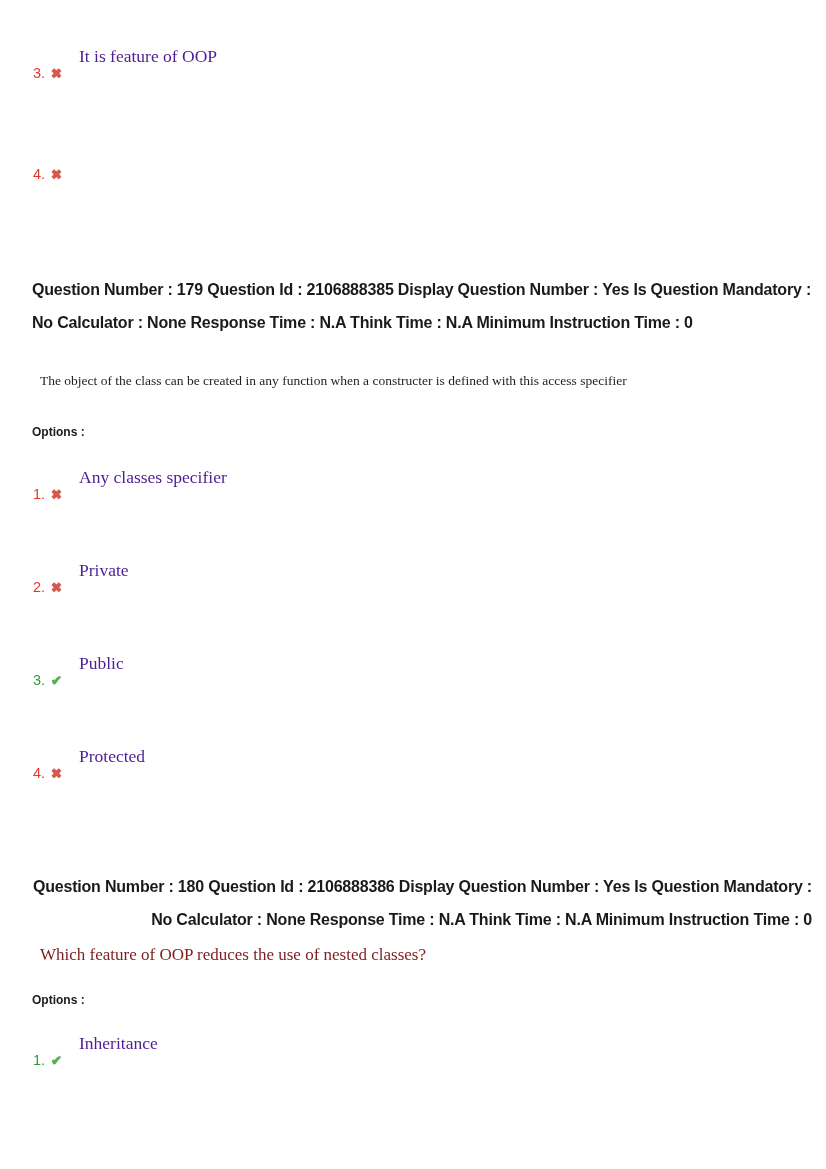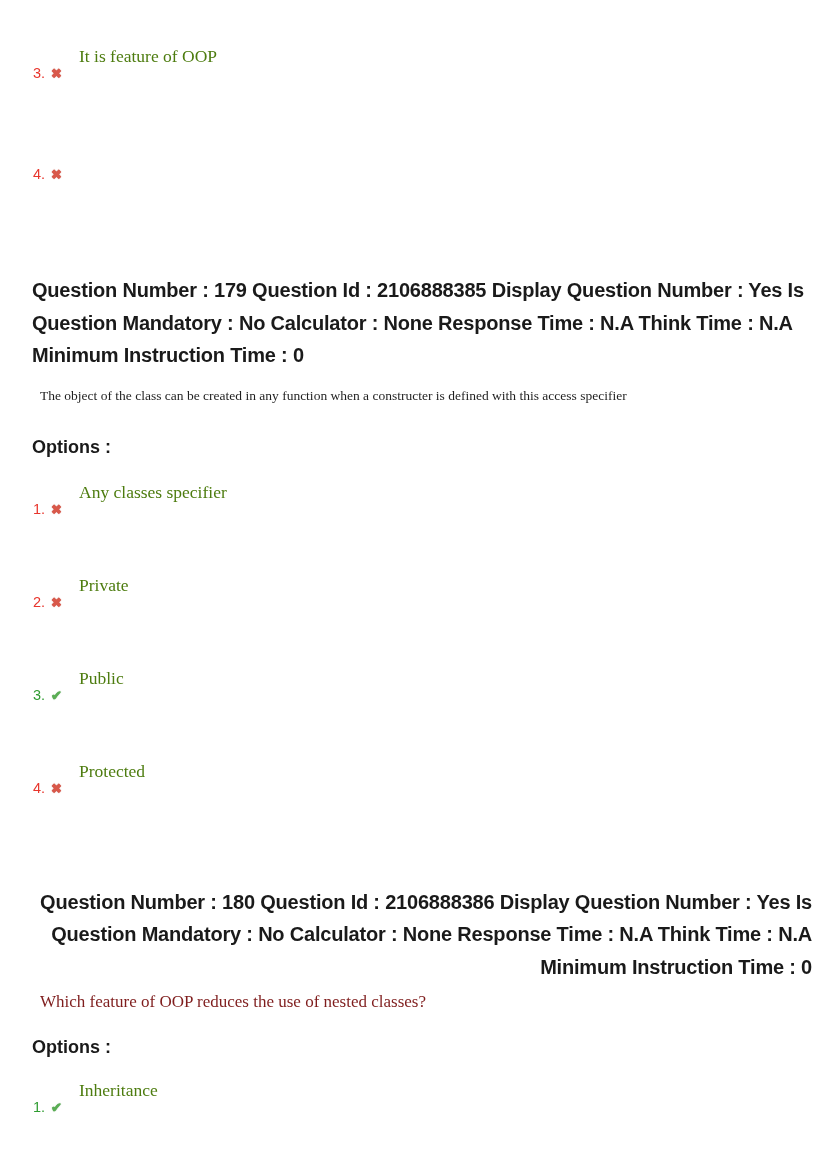--- a/index.html
+++ b/index.html
@@ -40,55 +40,55 @@
     line-height: 14px;
     margin-left: 6px;
     font-weight: 700;
   }
   .opt-icon.wrong { color: #d9584a; text-shadow: 0 0 1px #b84335; }
   .opt-icon.correct { color: #5aae54; text-shadow: 0 0 1px #3f8c3c; }
   .opt-label {
     font-family: "Liberation Serif", serif;
     font-size: 17.5px;
     line-height: 22px;
-    color: #4d7c0f;
+    color: #4c1d95;
     margin-left: 6px;
   }
   .q-header {
     width: 780px;
     margin-left: 32px;
-    font-size: 20px;
+    font-size: 16px;
     font-weight: 700;
     letter-spacing: -0.2px;
     line-height: 32.5px;
     color: #1a1a1a;
   }
   .q-header-179 { margin-top: 92px; }
   .q-header-180 { margin-top: 90px; text-align: right; }
   .q-body-small {
     margin-left: 40px;
-    margin-top: 15px;
+    margin-top: 33px;
     font-family: "Liberation Serif", serif;
     font-size: 13.5px;
     line-height: 17px;
     color: #1f1f1f;
     width: 740px;
   }
   .q-body-large {
     margin-left: 40px;
     margin-top: 7px;
     font-family: "Liberation Serif", serif;
     font-size: 17px;
     line-height: 23px;
     color: #7f1d1d;
     width: 740px;
   }
   .options-heading {
     margin-left: 32px;
-    font-size: 18px;
+    font-size: 12px;
     font-weight: 700;
     color: #1a1a1a;
     line-height: 20px;
   }
   .oh-179 { margin-top: 33px; }
   .oh-180 { margin-top: 24px; }
   .mb-top { margin-bottom: 65px; }
   .mb-std { margin-bottom: 57px; }
   .mt-first-179 { margin-top: 24px; }
   .mt-first-180 { margin-top: 22px; }

